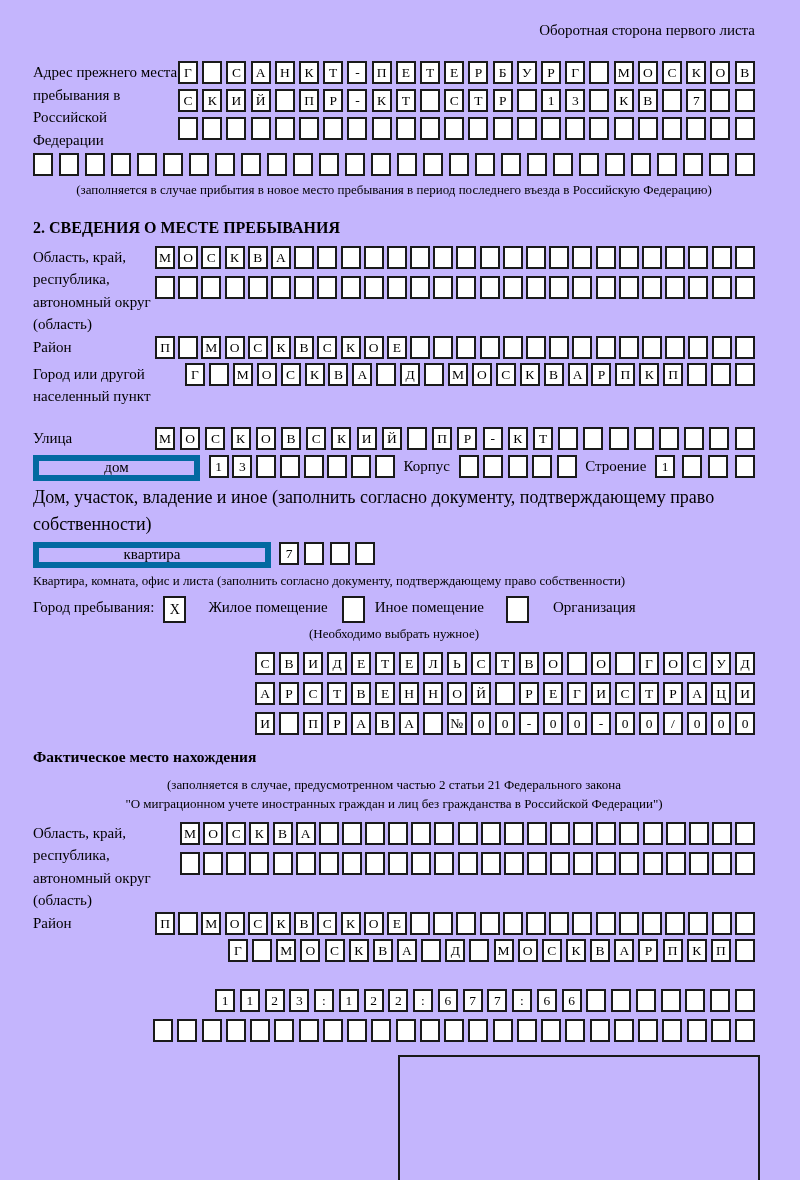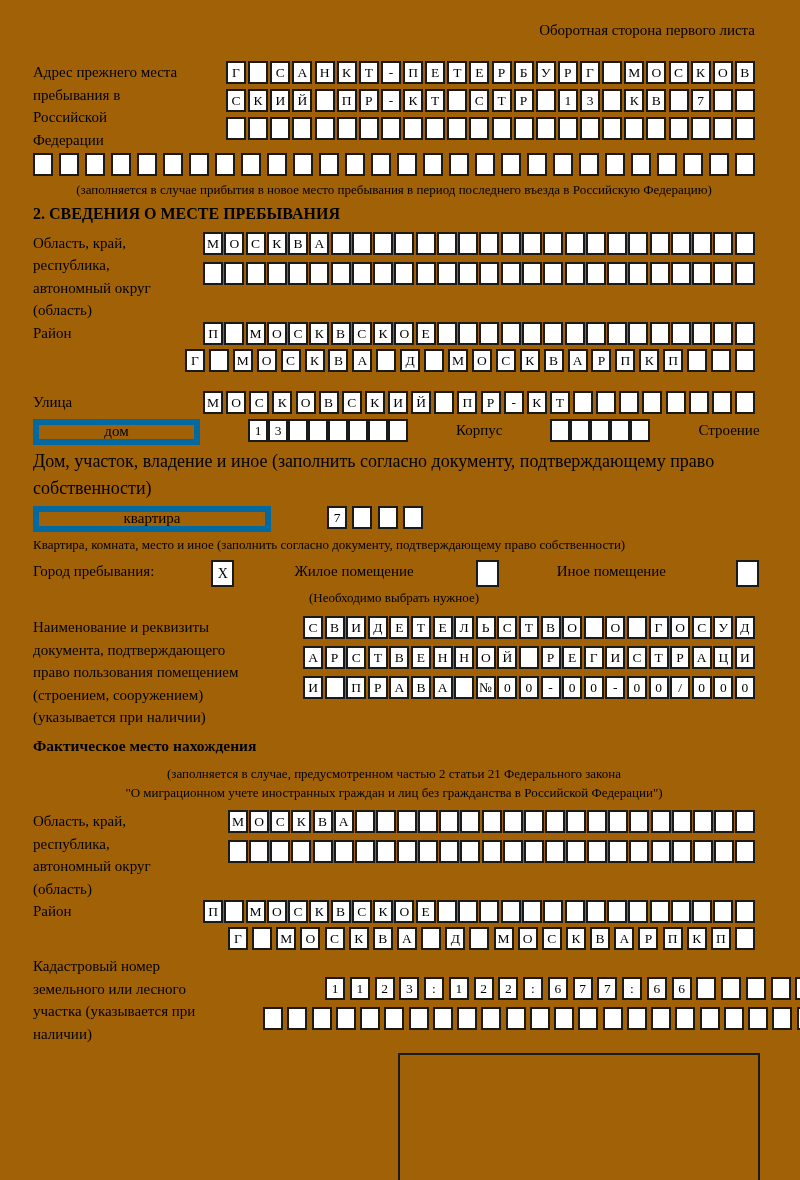--- a/index.html
+++ b/index.html
@@ -1,23 +1,23 @@
 <!DOCTYPE html>
 <html><head>
 <meta charset="utf-8">
 <style>
   * { margin:0; padding:0; box-sizing:border-box; }
   html,body { background:#fff; }
   .page {
-    width:800px; height:1180px; background:#a16207; color:#000;
+    width:800px; height:1180px; background:#c4b5fd; color:#000;
     font-family:"Liberation Serif","DejaVu Serif",serif;
     padding:22px 45px 0 33px; position:relative; overflow:hidden;
   }
   .hdr { text-align:right; font-size:15px; margin-bottom:22px; }
-  .frow { display:flex; align-items:flex-start;gap:48px; }
+  .frow { display:flex; align-items:flex-start; }
   .frow.vc { }
   .flabel { font-size:15px; line-height:1.5; flex-shrink:0; }
   .gcol { margin-left:auto; }
   .grid { display:flex; justify-content:space-between; margin-bottom:5px; }
   .cell {
     flex:0 0 20px; width:20px; height:23px; border:2px solid #1a1a1a;
     display:flex; align-items:center; justify-content:center;
     font-size:13.5px; line-height:1; background:#fff;
   }
   .caption { font-size:13px; text-align:center; line-height:1.45; }
@@ -147,21 +147,21 @@
       <span class="cell"></span>
       <span class="cell"></span>
       <span class="cell"></span>
       <span class="cell"></span>
       <span class="cell"></span>
       <span class="cell"></span>
       <span class="cell"></span>
       <span class="cell"></span>
       <span class="cell"></span>
     </div>
-  <div class="caption" style="margin-bottom:5px;">(заполняется в случае прибытия в новое место пребывания в период последнего въезда в Российскую Федерацию)</div>
+  <div class="caption" style="margin-bottom:19px;">(заполняется в случае прибытия в новое место пребывания в период последнего въезда в Российскую Федерацию)</div>
 
   <div class="h-bold" style="font-size:16px; margin-bottom:9px;">2. СВЕДЕНИЯ О МЕСТЕ ПРЕБЫВАНИЯ</div>
 
   <div class="frow">
     <div class="flabel" style="width:122px;">Область, край, республика, автономный округ (область)</div>
     <div class="gcol w602">
       <div class="grid" style="margin-bottom:7px;">
           <span class="cell">М</span>
           <span class="cell">О</span>
           <span class="cell">С</span>
@@ -246,20 +246,21 @@
         <span class="cell"></span>
         <span class="cell"></span>
         <span class="cell"></span>
         <span class="cell"></span>
         <span class="cell"></span>
         <span class="cell"></span>
       </div>
   </div>
 
   <div class="frow vc" style="margin-bottom:4px;">
+    <div class="flabel" style="width:152px;">Город или другой населенный пункт</div>
     <div class="gcol grid w570" style="margin-bottom:0;">
         <span class="cell">Г</span>
         <span class="cell"></span>
         <span class="cell">М</span>
         <span class="cell">О</span>
         <span class="cell">С</span>
         <span class="cell">К</span>
         <span class="cell">В</span>
         <span class="cell">А</span>
         <span class="cell"></span>
@@ -343,35 +344,34 @@
 
   <div class="frow vc" style="margin-bottom:3px;">
     <div class="wide-box" style="width:238px;">квартира</div>
     <div class="grid" style="width:96px; margin:0 0 0 8px;">
         <span class="cell">7</span>
         <span class="cell"></span>
         <span class="cell"></span>
         <span class="cell"></span>
       </div>
   </div>
-  <div class="flabel" style="font-size:13px; margin-bottom:6px;">Квартира, комната, место и иное (заполнить согласно документу, подтверждающему право собственности)</div>
+  <div class="flabel" style="font-size:13px; margin-bottom:6px;">Квартира, комната, офис и листа (заполнить согласно документу, подтверждающему право собственности)</div>
 
   <div class="frow vc" style="margin-bottom:2px;">
     <div class="flabel">Город пребывания:</div>
     <div class="cb" style="margin-left:9px;">X</div>
-    <div class="flabel" style="margin-left:12px;">Жилое помещение</div>
+    <div class="flabel" style="margin-left:22px;">Жилое помещение</div>
     <div class="cb" style="margin-left:14px;"></div>
     <div class="flabel" style="margin-left:10px;">Иное помещение</div>
     <div class="cb" style="margin-left:22px;"></div>
     <div class="flabel" style="margin-left:24px;">Организация</div>
   </div>
   <div class="caption" style="margin-bottom:8px;">(Необходимо выбрать нужное)</div>
 
   <div class="frow" style="margin-bottom:6px;">
-    <div class="flabel" style="width:222px;">Наименование и реквизиты документа, подтверждающего право пользования помещением (строением, сооружением) (указывается при наличии)</div>
     <div class="gcol w500">
       <div class="grid" style="margin-bottom:7px;">
           <span class="cell">С</span>
           <span class="cell">В</span>
           <span class="cell">И</span>
           <span class="cell">Д</span>
           <span class="cell">Е</span>
           <span class="cell">Т</span>
           <span class="cell">Е</span>
           <span class="cell">Л</span>
@@ -555,21 +555,20 @@
         <span class="cell">А</span>
         <span class="cell">Р</span>
         <span class="cell">П</span>
         <span class="cell">К</span>
         <span class="cell">П</span>
         <span class="cell"></span>
       </div>
   </div>
 
   <div class="frow">
-    <div class="flabel" style="width:182px;">Кадастровый номер земельного или лесного участка (указывается при наличии)</div>
     <div class="gcol" style="padding-top:22px;">
       <div class="grid w540" style="margin:0 0 7px auto;">
           <span class="cell">1</span>
           <span class="cell">1</span>
           <span class="cell">2</span>
           <span class="cell">3</span>
           <span class="cell">:</span>
           <span class="cell">1</span>
           <span class="cell">2</span>
           <span class="cell">2</span>

